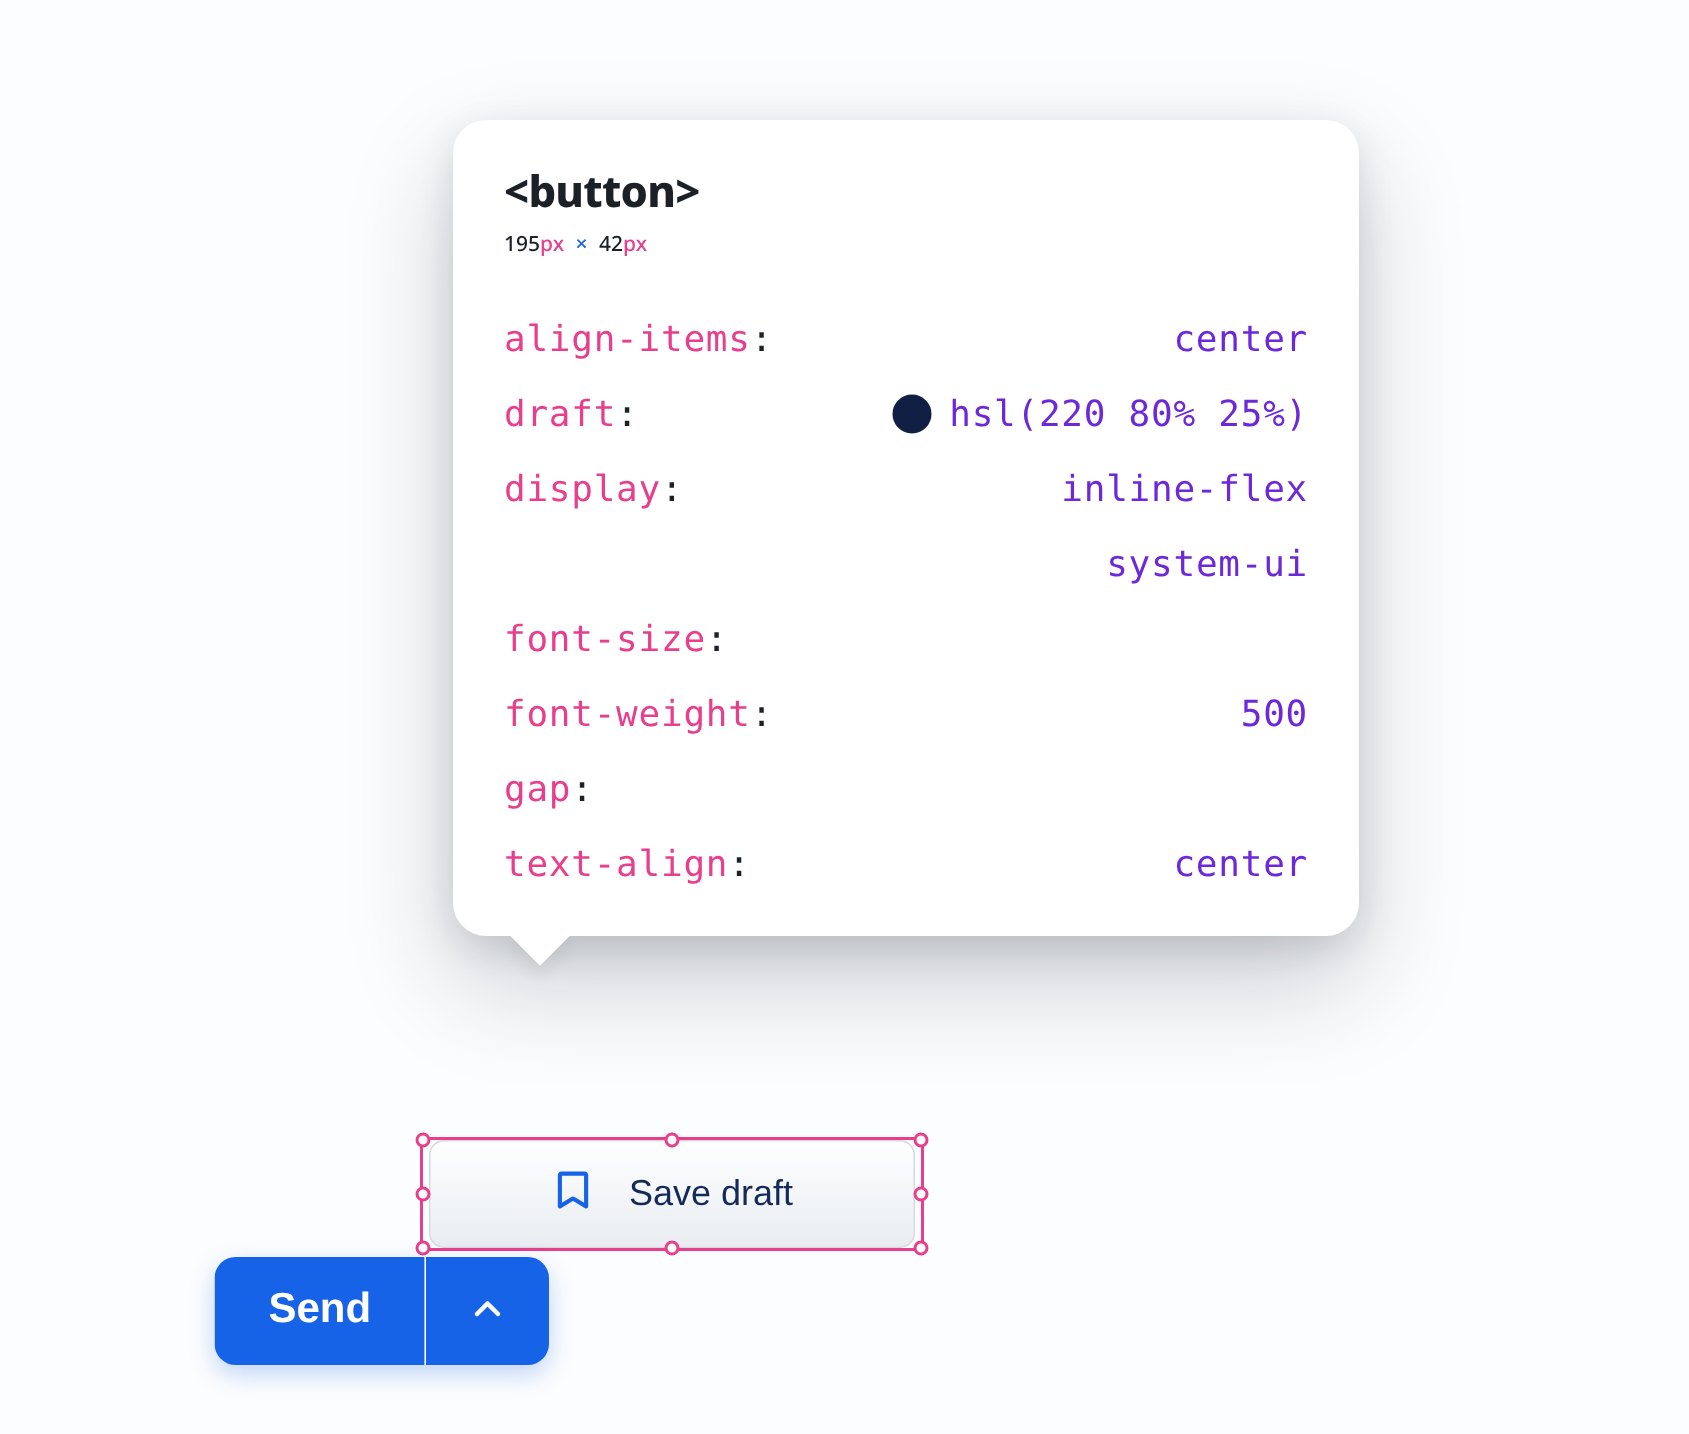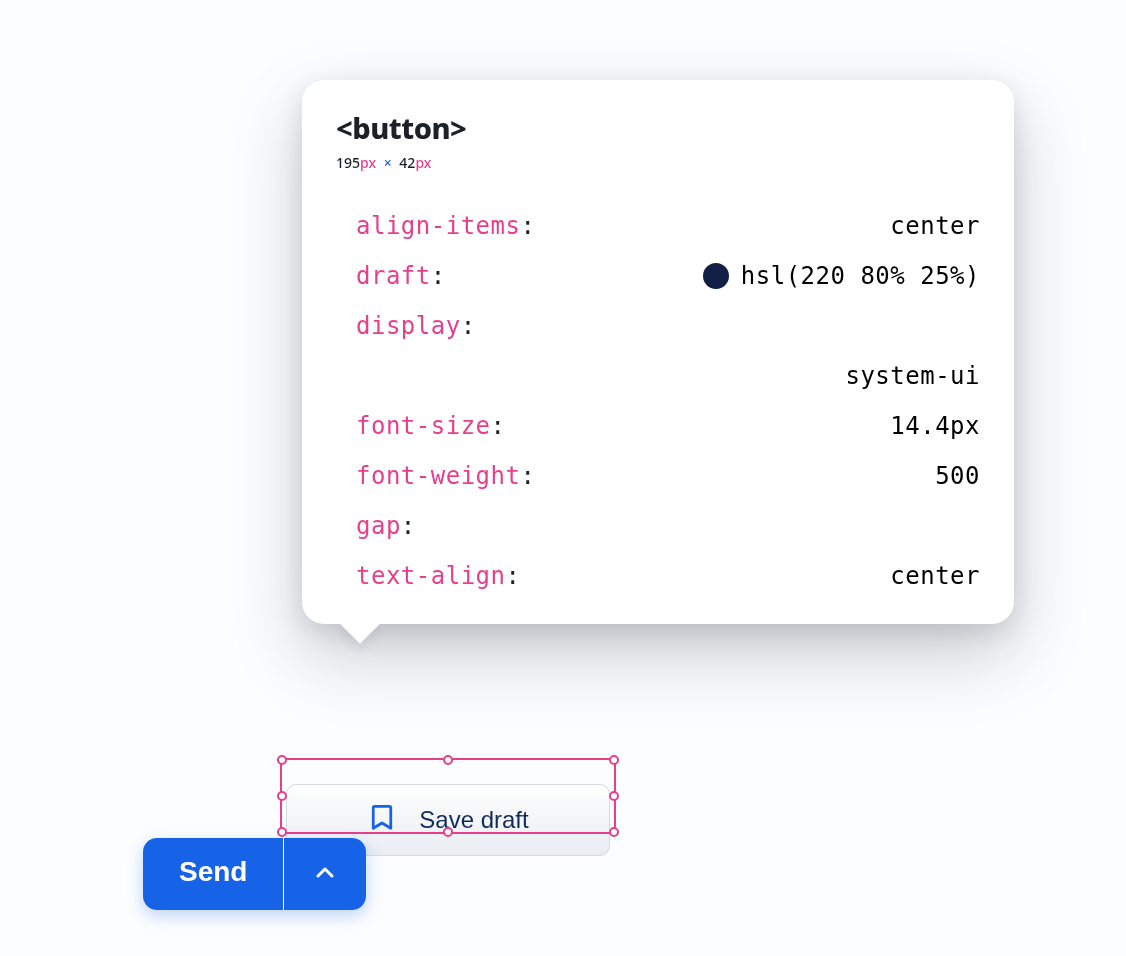--- a/index.html
+++ b/index.html
@@ -45,21 +45,21 @@
     align-items: center;
     justify-content: center;
     cursor: pointer;
   }
   .send-caret svg { width: 24px; height: 24px; stroke: #fff; stroke-width: 3; fill: none; }
 
   
   .save-draft-wrap {
     position: absolute;
     left: 286px;
-    top: 784px;
+    top: 760px;
     width: 324px;
     height: 72px;
   }
   .save-draft-bg {
     position: absolute;
     inset: 0;
     background: linear-gradient(#fefefe, #e9edf2);
     border: 1px solid #d6d9e0;
     border-radius: 10px;
   }
@@ -96,21 +96,21 @@
     border: 2px solid #e83e8c;
     border-radius: 50%;
     transform: translate(-50%, -50%);
   }
 
   
   .tooltip {
     position: absolute;
     left: 302px;
     top: 80px;
-    width: 712px;
+    width: 604px;
     background: #fff;
     border-radius: 22px;
     box-shadow: 0 30px 70px rgba(22, 34, 51, 0.22), 0 8px 24px rgba(22,34,51,0.12);
     padding: 28px 34px 30px 34px;
   }
   .tooltip::after {
     content: '';
     position: absolute;
     bottom: -14px;
     left: 44px;
@@ -141,26 +141,26 @@
     gap: 14px;
     font-family: ui-monospace, "SF Mono", Menlo, Consolas, monospace;
     font-size: 24px;
     line-height: 1.5;
     letter-spacing: 0.5px;
   }
   .prop-row {
     display: flex;
     align-items: flex-start;
   }
-  .prop-key { color: #e83e8c; white-space: nowrap; margin-left: 20px; }
+  .prop-key { color: #e83e8c; white-space: nowrap; }
   .prop-key::after { content: ':'; color: #1c2127; }
   .prop-val {
     flex: 1;
     text-align: center;
-    color: #000000;
+    color: #6d28d9;
     display: flex;
     align-items: center;
     justify-content: flex-end;
     gap: 12px;
     white-space: pre-line;
   }
   .swatch {
     width: 26px; height: 26px;
     border-radius: 50%;
     border: 2px solid #d6d9e0;
@@ -188,27 +188,27 @@
     </div>
     <div class="prop-row">
       <span class="prop-key">draft</span>
       <span class="prop-val">
         <span class="swatch dark"></span>
         <span>hsl(220 80% 25%)</span>
       </span>
     </div>
     <div class="prop-row">
       <span class="prop-key">display</span>
+      <span class="prop-val">inline-flex</span>
     </div>
     <div class="prop-row">
       <span class="prop-val">system-ui</span>
     </div>
     <div class="prop-row">
       <span class="prop-key">font-size</span>
-      <span class="prop-val">14.4px</span>
     </div>
     <div class="prop-row">
       <span class="prop-key">font-weight</span>
       <span class="prop-val">500</span>
     </div>
     <div class="prop-row">
       <span class="prop-key">gap</span>
     </div>
     <div class="prop-row">
       <span class="prop-key">text-align</span>

